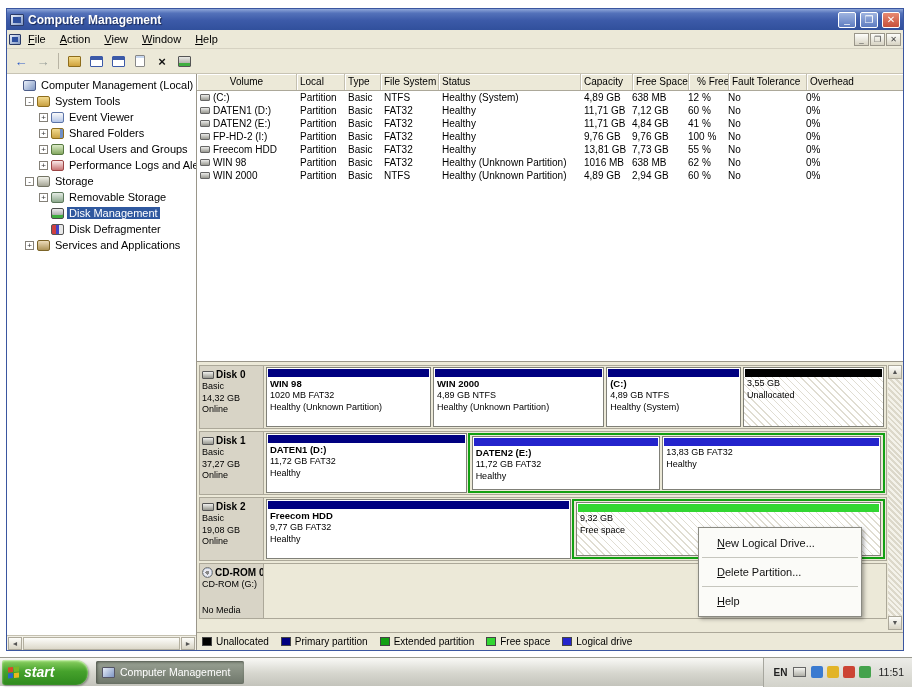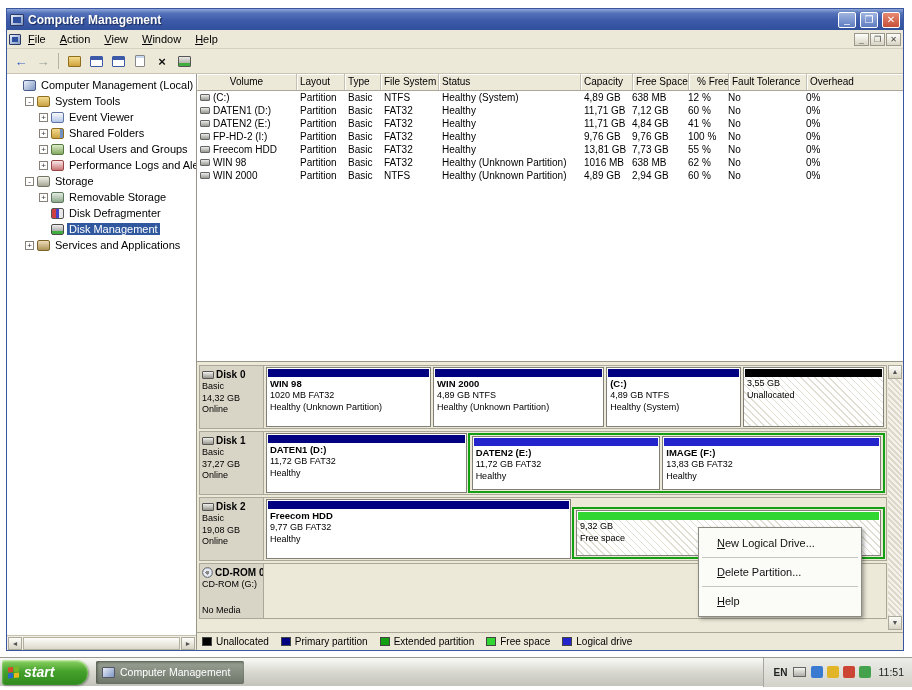--- a/index.html
+++ b/index.html
@@ -231,48 +231,48 @@
           <div class="tree-row" style="padding-left: 18px;">
             <span class="expander">-</span>
             <span class="ti ti-storage"></span>
             <span class="tree-label">Storage</span>
           </div>
           <div class="tree-row" style="padding-left: 32px;">
             <span class="expander">+</span>
             <span class="ti ti-removable-storage"></span>
             <span class="tree-label">Removable Storage</span>
           </div>
+          <div class="tree-row selected" style="padding-left: 32px;">
+            <span class="exp-spacer"></span>
+            <span class="ti ti-disk-management"></span>
+            <span class="tree-label">Disk Management</span>
+          </div>
           <div class="tree-row" style="padding-left: 32px;">
             <span class="exp-spacer"></span>
             <span class="ti ti-disk-defragmenter"></span>
             <span class="tree-label">Disk Defragmenter</span>
-          </div>
-          <div class="tree-row selected" style="padding-left: 32px;">
-            <span class="exp-spacer"></span>
-            <span class="ti ti-disk-management"></span>
-            <span class="tree-label">Disk Management</span>
           </div>
           <div class="tree-row" style="padding-left: 18px;">
             <span class="expander">+</span>
             <span class="ti ti-services"></span>
             <span class="tree-label">Services and Applications</span>
           </div>
         </div>
       <div class="tree-hscroll">
         <span class="sc-btn">◄</span>
         <span class="h-thumb"></span>
         <span class="sc-btn">►</span>
       </div>
     </div>
 
     <div class="content">
       <div class="table-pane">
         <div class="thead" id="thead">
             <span class="th" style="width: 100px; text-align: center;">Volume</span>
-            <span class="th" style="width: 48px;">Layout</span>
+            <span class="th" style="width: 48px;">Local</span>
             <span class="th" style="width: 36px;">Type</span>
             <span class="th" style="width: 58px; text-align: center;">File System</span>
             <span class="th" style="width: 142px;">Status</span>
             <span class="th" style="width: 52px;">Capacity</span>
             <span class="th" style="width: 56px;">Free Space</span>
             <span class="th" style="width: 40px; padding-left: 8px;">% Free</span>
             <span class="th" style="width: 78px;">Fault Tolerance</span>
             <span class="th" style="width: 105px;">Overhead</span>
           </div>
         <div id="tbody">
@@ -437,21 +437,20 @@
                     <div class="band" style="background: rgb(36, 36, 204);"></div>
                     <div class="pbody">
                       <div class="plabel">DATEN2 (E:)</div>
                       <div class="pline">11,72 GB FAT32</div>
                       <div class="pline">Healthy</div>
                     </div>
                   </div>
                   <div class="part" style="flex-grow: 36; flex-basis: 0px;">
                     <div class="band" style="background: rgb(36, 36, 204);"></div>
                     <div class="pbody">
-                      <div class="plabel">IMAGE (F:)</div>
                       <div class="pline">13,83 GB FAT32</div>
                       <div class="pline">Healthy</div>
                     </div>
                   </div>
                 </div>
               </div>
             </div>
             <div class="disk-row">
               <div class="disk-label">
                 <div class="disk-name">
@@ -466,21 +465,21 @@
                 <div class="pgroup" style="flex-grow: 50; flex-basis: 0px;">
                   <div class="part" style="flex-grow: 50; flex-basis: 0px;">
                     <div class="band" style="background: rgb(0, 0, 128);"></div>
                     <div class="pbody">
                       <div class="plabel">Freecom HDD</div>
                       <div class="pline">9,77 GB FAT32</div>
                       <div class="pline">Healthy</div>
                     </div>
                   </div>
                 </div>
-                <div class="pgroup ext" style="flex-grow: 50; flex-basis: 0px; border-color: rgb(18, 160, 18); margin-top: 8px;">
+                <div class="pgroup ext" style="flex-grow: 50; flex-basis: 0px; border-color: rgb(18, 160, 18);">
                   <div class="part" style="flex-grow: 50; flex-basis: 0px;">
                     <div class="band" style="background: rgb(50, 214, 50);"></div>
                     <div class="pbody hatch">
                       <div class="pline">9,32 GB</div>
                       <div class="pline">Free space</div>
                     </div>
                   </div>
                 </div>
               </div>
             </div>

